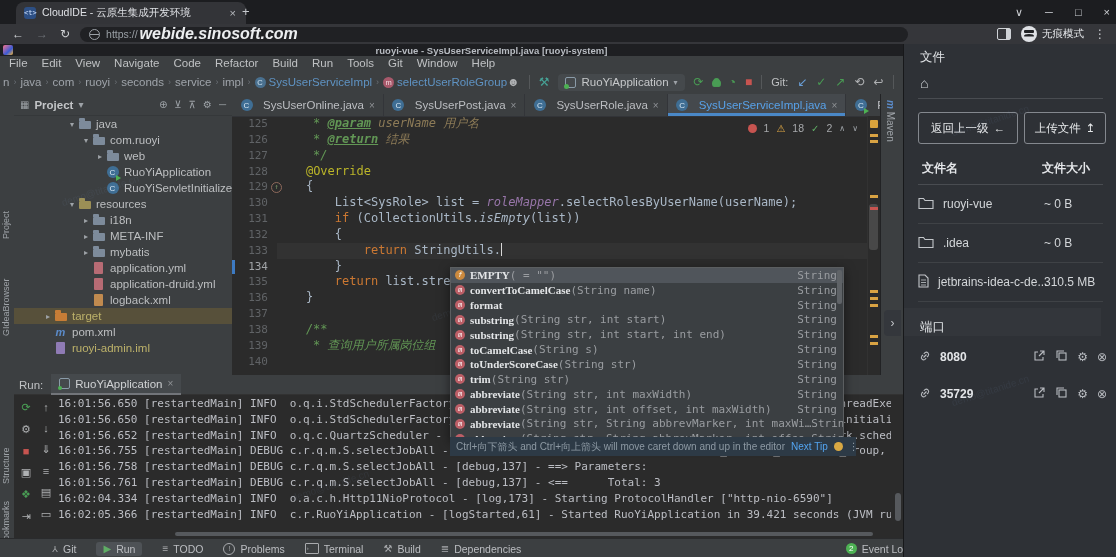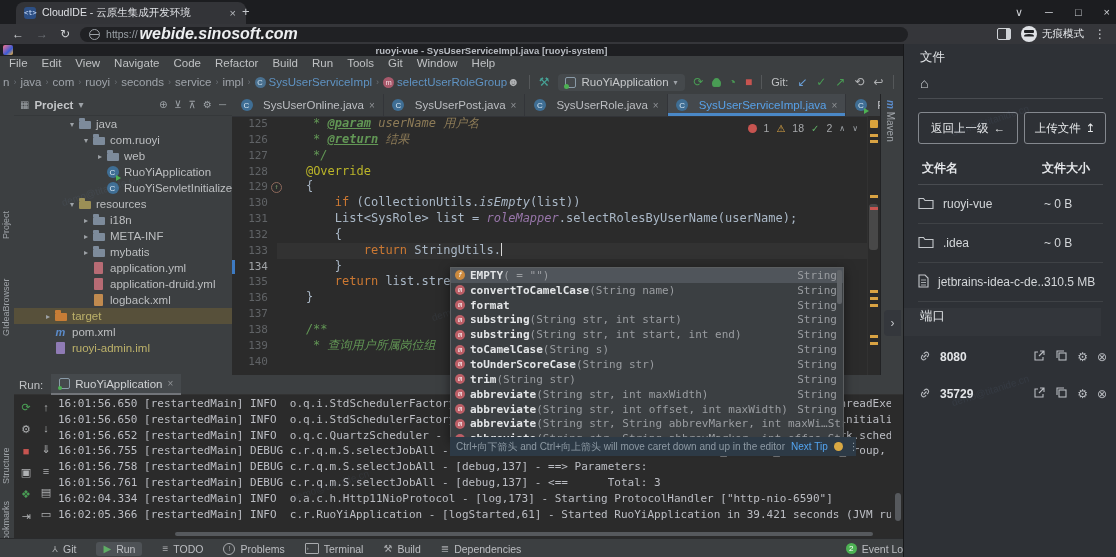--- a/index.html
+++ b/index.html
@@ -148,21 +148,21 @@
 
   
   #popup{position:absolute;left:450px;top:267px;width:392px;height:171px;background:#3b3f42;
         border:1px solid #5b5e60;box-shadow:0 3px 10px rgba(0,0,0,.5);overflow:hidden;z-index:30;}
   .citem{height:14.85px;display:flex;align-items:center;padding:0 6px 0 4px;
         font-family:"DejaVu Sans Mono",monospace;font-size:11px;color:#9a9da1;white-space:nowrap;}
   .citem.sel{background:#50555b;}
   .cit-ico{width:10px;height:10px;border-radius:50%;margin-right:5px;flex:0 0 10px;
         font-size:7px;line-height:10px;text-align:center;color:#fff;font-style:italic;}
   .cit-ico.m{background:#bc5e66;} .cit-ico.f{background:#cc8a3e;}
-  .cit-name{color:#e3e5e7;font-weight:bold;}
+  .cit-name{color:#e3e5e7;font-weight:bold;font-family:Liberation Serif, serif;}
   .cit-type{margin-left:auto;color:#9a9da1;}
   .pthumb{position:absolute;right:1px;top:2px;width:5px;height:34px;background:#5f6367;border-radius:2px;}
   #popup-hint{position:absolute;left:450px;top:437px;width:394px;height:19px;background:#2d3a46;
         display:flex;align-items:center;padding:0 6px;gap:6px;font-size:10px;color:#8d99a3;z-index:31;white-space:nowrap;overflow:hidden;}
   #popup-hint .lnk{color:#53a4f0;}
   #popup-hint .bulb{width:9px;height:9px;border-radius:50%;background:#d8a843;margin-left:auto;flex:0 0 9px;}
 
   
   #runpanel{position:absolute;left:14px;top:375px;width:889px;height:163px;background:#2b2b2b;}
   #runhead{height:19px;display:flex;align-items:center;border-bottom:1px solid #323232;background:#3c3f41;}
@@ -203,21 +203,21 @@
   .rp-title{position:absolute;left:16px;top:5px;font-size:12.5px;color:#e0e3e6;}
   .rp-home{position:absolute;left:16px;top:31px;font-size:14px;color:#cfd3d7;}
   .rp-hr{position:absolute;left:14px;right:14px;height:0;border-top:1px solid #494c51;}
   .rp-btn{position:absolute;top:68px;height:30px;border:1px solid #84888e;border-radius:3px;
         display:flex;align-items:center;justify-content:center;gap:5px;font-size:11.5px;color:#e6e8ea;}
   .rp-colhead{position:absolute;top:116px;font-size:12px;font-weight:bold;color:#e4e6e9;}
   .frow{position:absolute;left:14px;right:14px;height:38px;display:flex;align-items:center;gap:9px;
         border-bottom:1px solid #3f4246;font-size:12px;color:#d3d6d9;}
   .fsize{position:absolute;left:126px;}
   .ports-band{position:absolute;left:0;right:16px;top:264px;height:28px;background:#33363b;
-        display:flex;align-items:flex-start;padding-left:16px;font-size:12.5px;color:#e0e3e6;}
+        display:flex;align-items:flex-end;padding-left:16px;font-size:12.5px;color:#e0e3e6;}
   .prow{position:absolute;left:14px;right:10px;height:30px;display:flex;align-items:center;font-size:12px;}
   .pnum{color:#e3e5e8;font-weight:bold;margin-left:8px;}
   .picons{margin-left:auto;display:flex;gap:9px;align-items:center;color:#b9bcc1;}
   .pic{font-size:12px;line-height:1;color:#b9bcc1;}
 
   .watermark{position:absolute;font-size:10px;color:#9fc6ff;opacity:.06;transform:rotate(-18deg);white-space:nowrap;}
 </style>
 </head>
 <body>
 
@@ -524,22 +524,22 @@
           <div class="gline">138</div>
           <div class="gline">139</div>
           <div class="gline">140</div>
         </div>
       <div id="codecol">
           <div class="code-line"><span class="tok-doc">     * </span><span class="tok-doctag">@param</span><span class="tok-docval"> userName 用户名</span></div>
           <div class="code-line"><span class="tok-doc">     * </span><span class="tok-doctag">@return</span><span class="tok-docval"> 结果</span></div>
           <div class="code-line"><span class="tok-doc">     */</span></div>
           <div class="code-line"><span class="tok-pln">    </span><span class="tok-ann">@Override</span></div>
           <div class="code-line"><span class="tok-pln">    {</span></div>
+          <div class="code-line"><span class="tok-pln">        List&lt;SysRole&gt; list = </span><span class="tok-fld">roleMapper</span><span class="tok-pln">.selectRolesByUserName(userName);</span></div>
           <div class="code-line"><span class="tok-pln">        </span><span class="tok-kw">if</span><span class="tok-pln"> (CollectionUtils.</span><span class="tok-sta">isEmpty</span><span class="tok-pln">(list))</span></div>
-          <div class="code-line"><span class="tok-pln">        List&lt;SysRole&gt; list = </span><span class="tok-fld">roleMapper</span><span class="tok-pln">.selectRolesByUserName(userName);</span></div>
           <div class="code-line"><span class="tok-pln">        {</span></div>
           <div class="code-line cur"><span class="tok-pln">            </span><span class="tok-kw">return</span><span class="tok-pln"> StringUtils.</span><span class="caret"></span></div>
           <div class="code-line"><span class="tok-pln">        }</span></div>
           <div class="code-line"><span class="tok-pln">        </span><span class="tok-kw">return</span><span class="tok-pln"> list.stream()</span></div>
           <div class="code-line"><span class="tok-pln">    }</span></div>
           <div class="code-line"></div>
           <div class="code-line"><span class="tok-doc">    /**</span></div>
           <div class="code-line"><span class="tok-doc">     * 查询用户所属岗位组</span></div>
         </div>
     </div>

